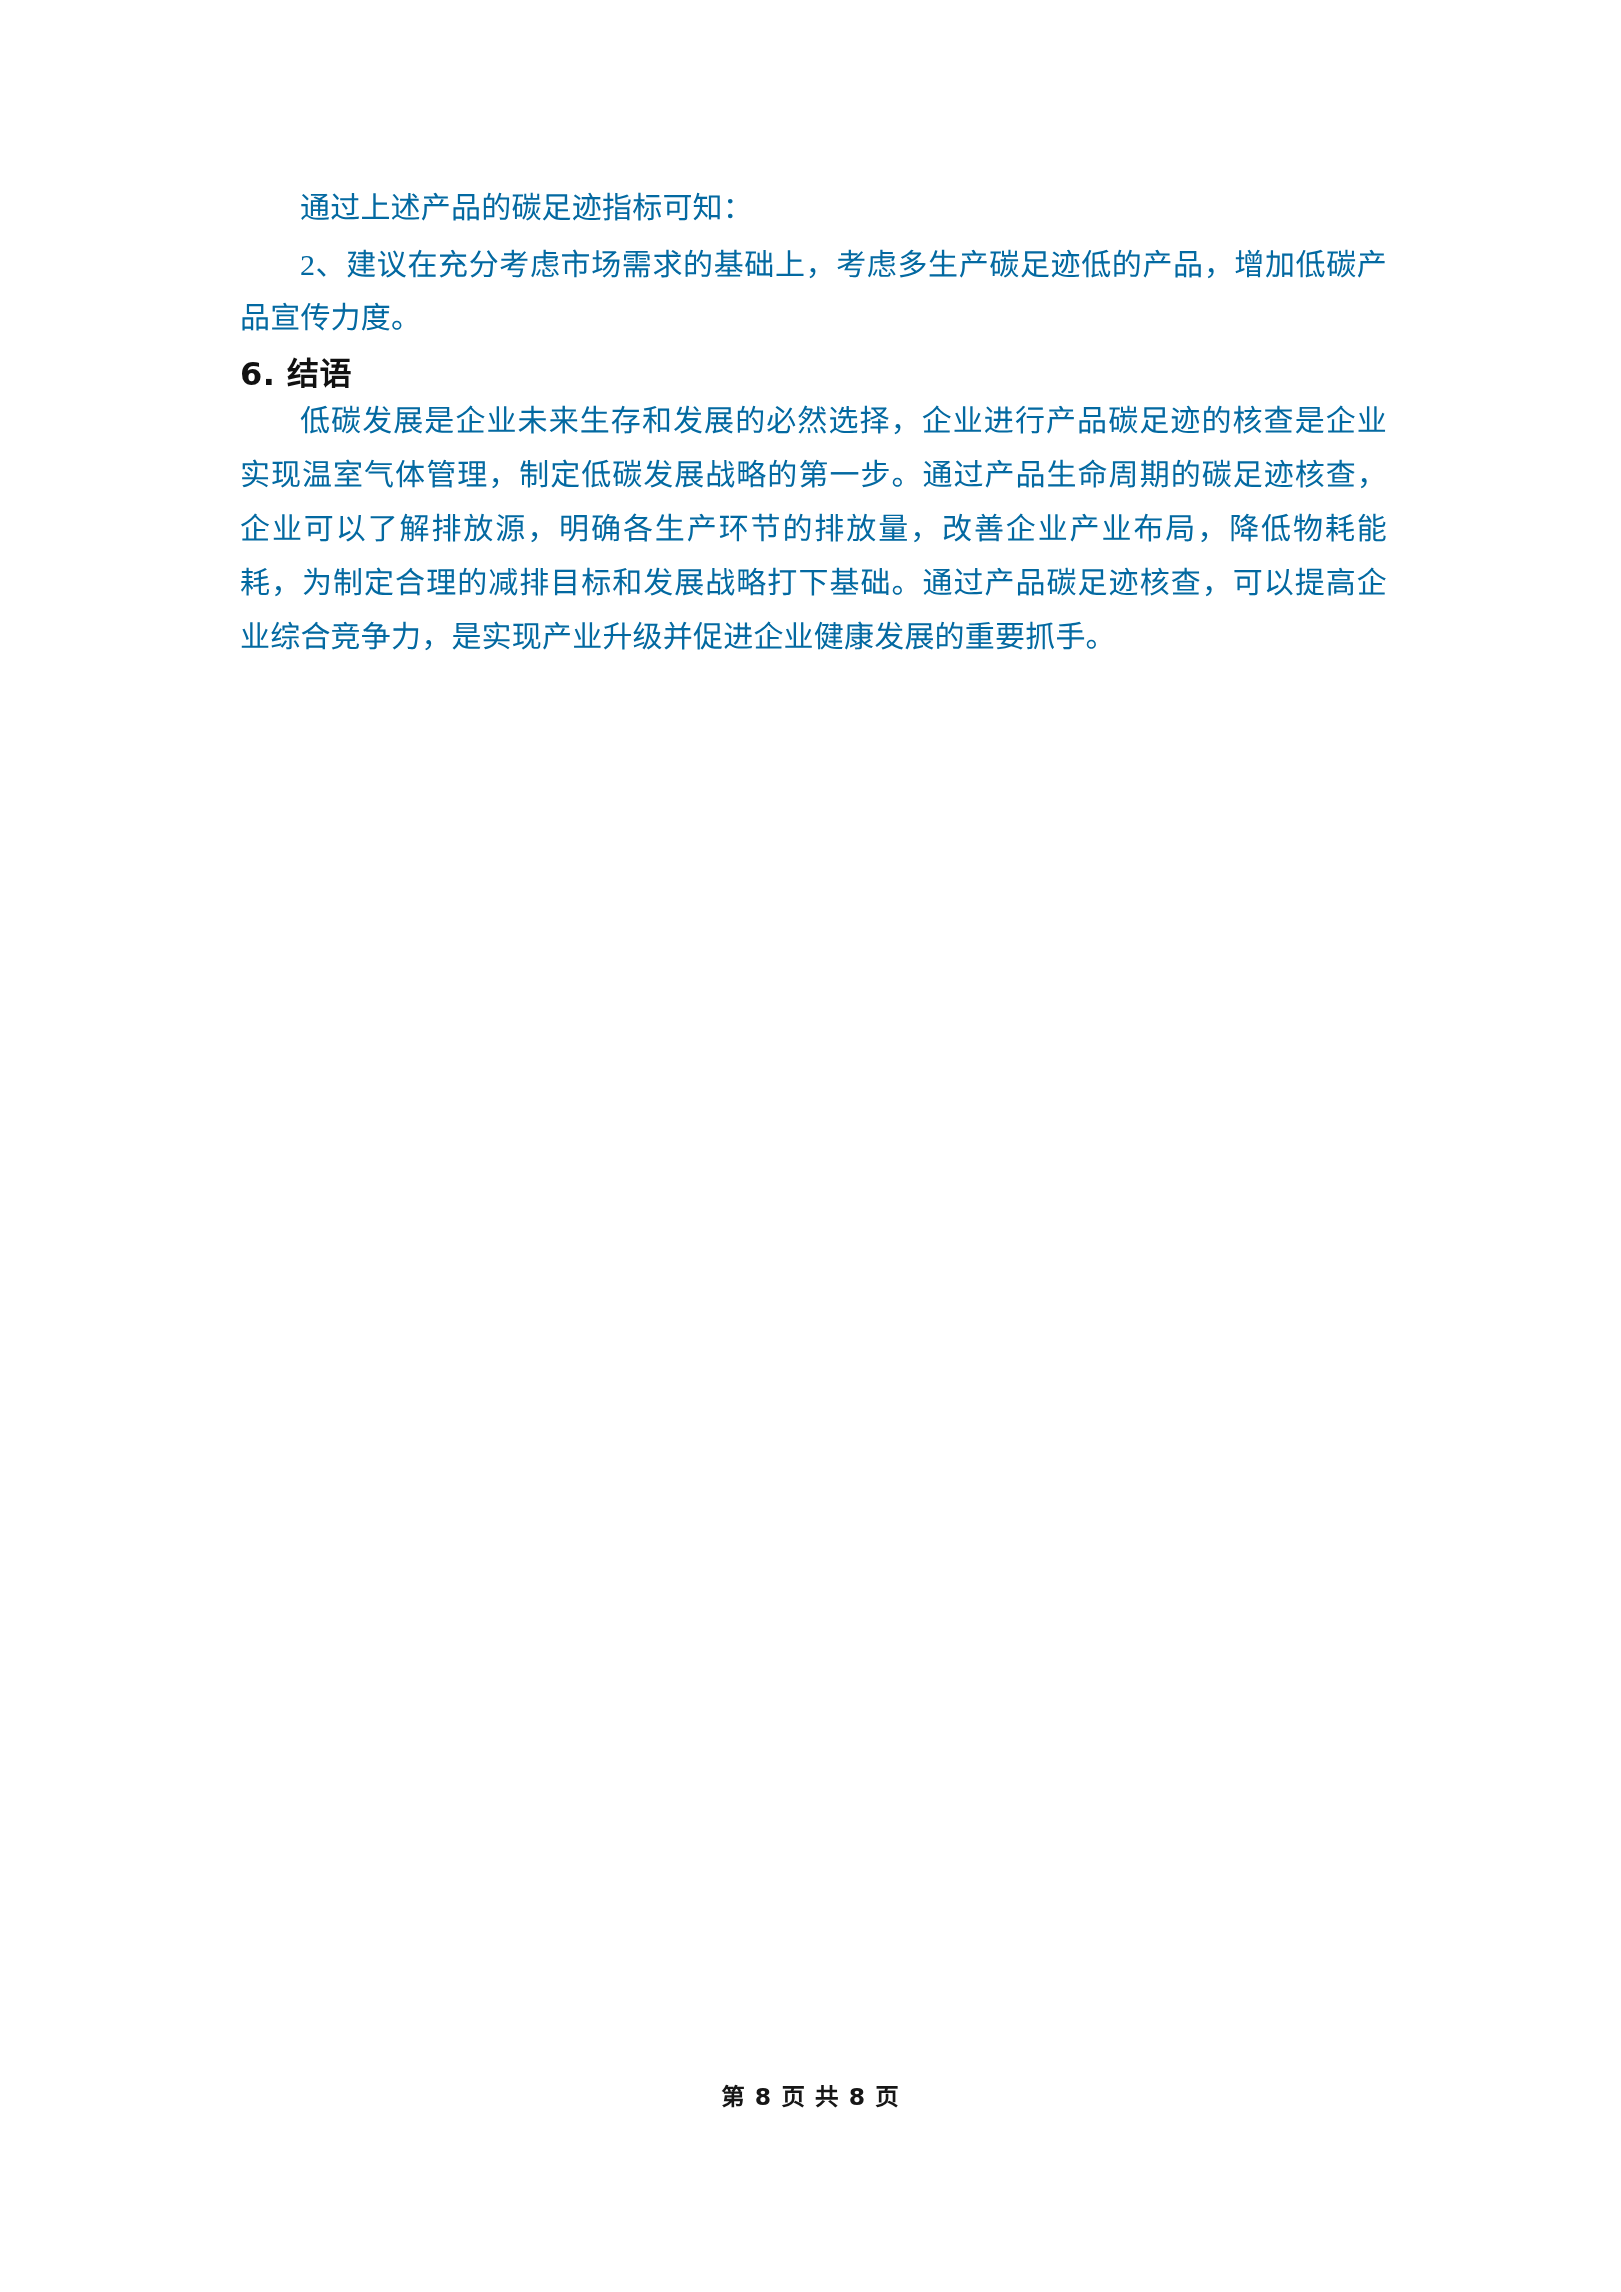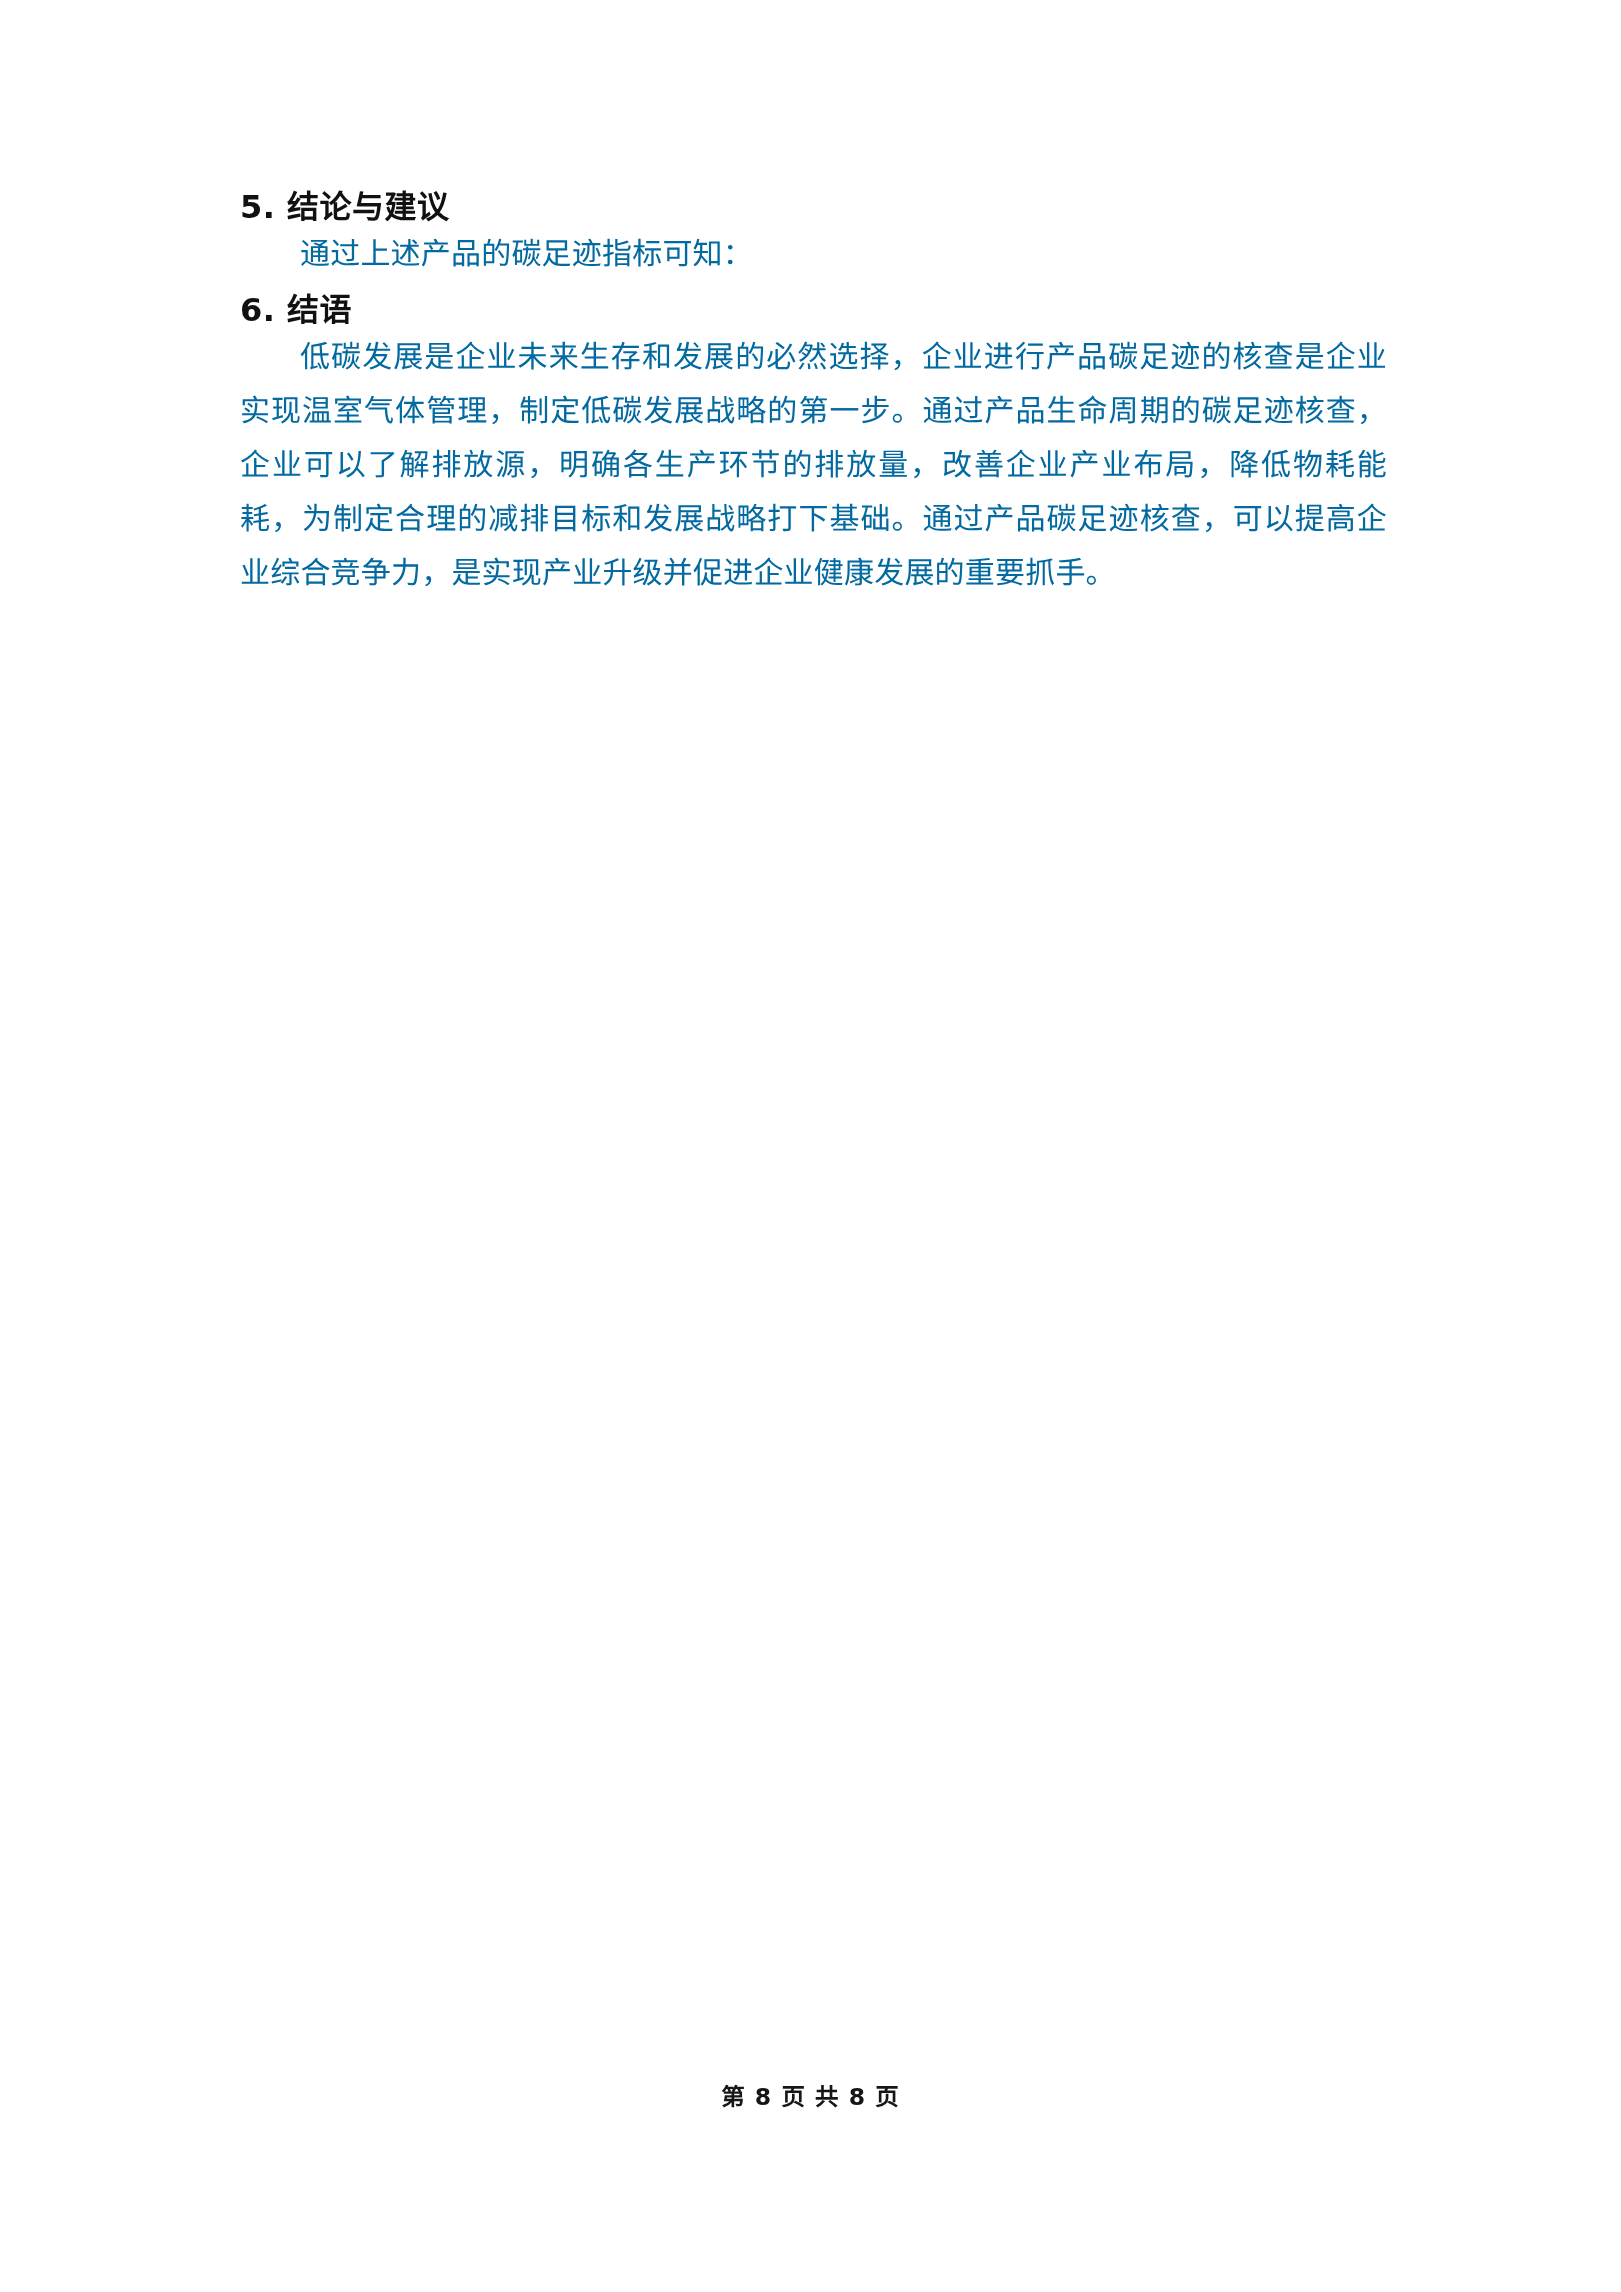--- a/index.html
+++ b/index.html
@@ -66,23 +66,23 @@
     letter-spacing: 1px;
   }
   .footer span { display: inline; margin-top: 44px; }
 </style>
 </head>
 <body>
 
 <div class="page">
   <div class="content">
 
-    <h2 class="section-heading heading-block-1">5. 结论与建议</h2>
 
     <p class="para">通过上述产品的碳足迹指标可知：</p>
+    <p class="para">2、建议在充分考虑市场需求的基础上，考虑多生产碳足迹低的产品，增加低碳产品宣传力度。</p>
 
     <h2 class="section-heading heading-block-2">6. 结语</h2>
 
     <div class="sec6">
       <p class="para">低碳发展是企业未来生存和发展的必然选择，企业进行产品碳足迹的核查是企业实现温室气体管理，制定低碳发展战略的第一步。通过产品生命周期的碳足迹核查，企业可以了解排放源，明确各生产环节的排放量，改善企业产业布局，降低物耗能耗，为制定合理的减排目标和发展战略打下基础。通过产品碳足迹核查，可以提高企业综合竞争力，是实现产业升级并促进企业健康发展的重要抓手。</p>
     </div>
 
   </div>
 
   <div class="footer">

